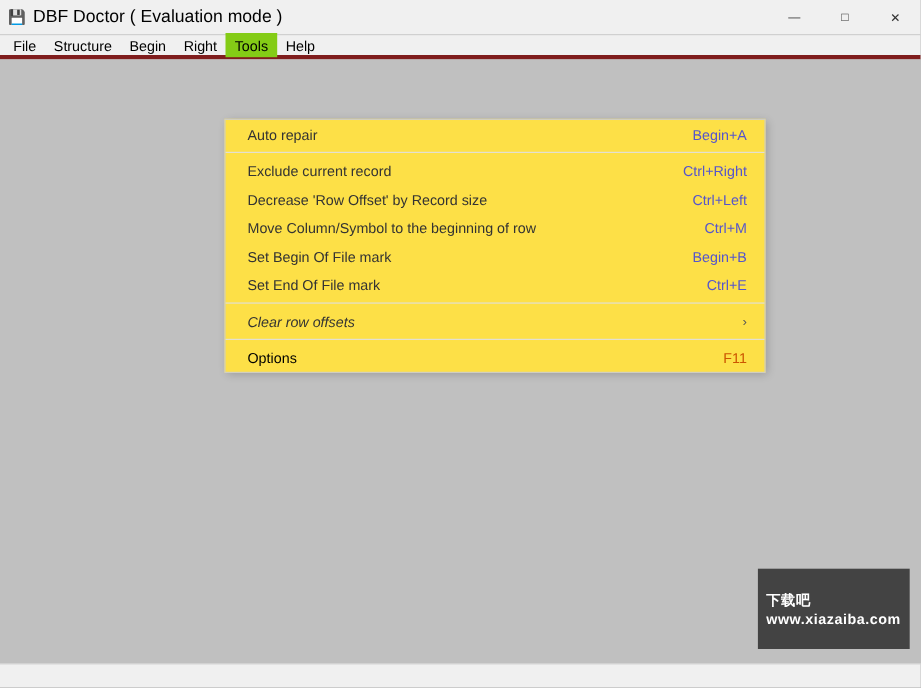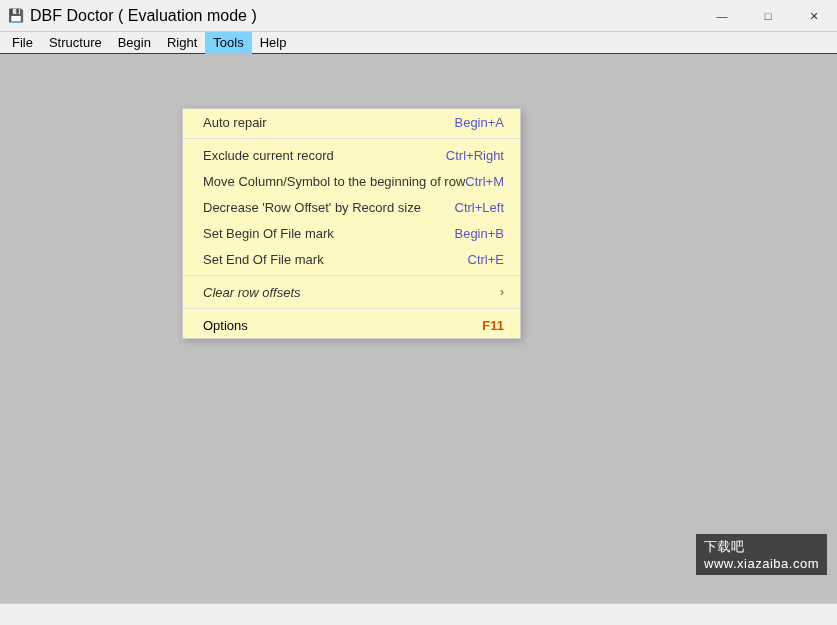--- a/index.html
+++ b/index.html
@@ -68,45 +68,45 @@
       border: none;
     }
 
     
     .menu-bar {
       width: 100%;
       height: 22px;
       background: #f0f0f0;
       display: flex;
       align-items: center;
-      border-bottom: 1px solid #7f1d1d;
+      border-bottom: 4px solid #7f1d1d;
       padding: 0 4px;
     }
 
     .menu-item {
       padding: 2px 8px;
       cursor: pointer;
       font-size: 13px;
       color: #000;
       height: 22px;
       display: flex;
       align-items: center;
     }
 
     .menu-item.active {
-      background: #7dd3fc;
+      background: #84cc16;
     }
 
     
     .dropdown-menu {
       position: absolute;
       top: 54px;
-      left: 182px;
-      width: 339px;
-      background: #fef9c3;
+      left: 204px;
+      width: 492px;
+      background: #fde047;
       border: 1px solid #ccc;
       box-shadow: 2px 2px 8px rgba(0,0,0,0.2);
       z-index: 100;
     }
 
     .dropdown-item {
       display: flex;
       align-items: center;
       justify-content: space-between;
       padding: 5px 16px 5px 20px;
@@ -141,21 +141,21 @@
       font-size: 12px;
     }
 
     .dropdown-item.options-item .item-label {
       font-weight: 400;
       color: #000;
     }
 
     .dropdown-item.options-item .item-shortcut {
       color: #cc5500;
-      font-weight: 700;
+      font-weight: 400;
     }
 
     
     .main-content {
       width: 100%;
       height: calc(625px - 54px - 22px);
       background: #c0c0c0;
       position: relative;
     }
 
@@ -168,27 +168,27 @@
       background: #f0f0f0;
       border-top: 1px solid #ccc;
       display: flex;
       align-items: center;
       padding: 0 8px;
     }
 
     
     .watermark {
       position: absolute;
-      bottom: 28px;
+      bottom: 13px;
       right: 10px;
       background: rgba(0,0,0,0.65);
       color: #fff;
       font-size: 13px;
-      padding: 4px 8px;
-      font-weight: normal;
+      padding: 20px 8px;
+      font-weight: bold;
       letter-spacing: 0.5px;
     }
   </style>
 </head>
 <body>
 
 <div class="title-bar">
   <div class="title-bar-left">
     <span class="app-icon">💾</span>
     <span class="title-text">DBF Doctor ( Evaluation mode )</span>
@@ -219,27 +219,27 @@
     </div>
 
     <div class="dropdown-separator"></div>
 
     <div class="dropdown-item">
       <span class="item-label">Exclude current record</span>
       <span class="item-shortcut">Ctrl+Right</span>
     </div>
 
     <div class="dropdown-item">
+      <span class="item-label">Decrease 'Row Offset' by Record size</span>
+      <span class="item-shortcut">Ctrl+Left</span>
+    </div>
+
+    <div class="dropdown-item">
       <span class="item-label">Move Column/Symbol to the beginning of row</span>
       <span class="item-shortcut">Ctrl+M</span>
-    </div>
-
-    <div class="dropdown-item">
-      <span class="item-label">Decrease 'Row Offset' by Record size</span>
-      <span class="item-shortcut">Ctrl+Left</span>
     </div>
 
     <div class="dropdown-item">
       <span class="item-label">Set Begin Of File mark</span>
       <span class="item-shortcut">Begin+B</span>
     </div>
 
     <div class="dropdown-item">
       <span class="item-label">Set End Of File mark</span>
       <span class="item-shortcut">Ctrl+E</span>

